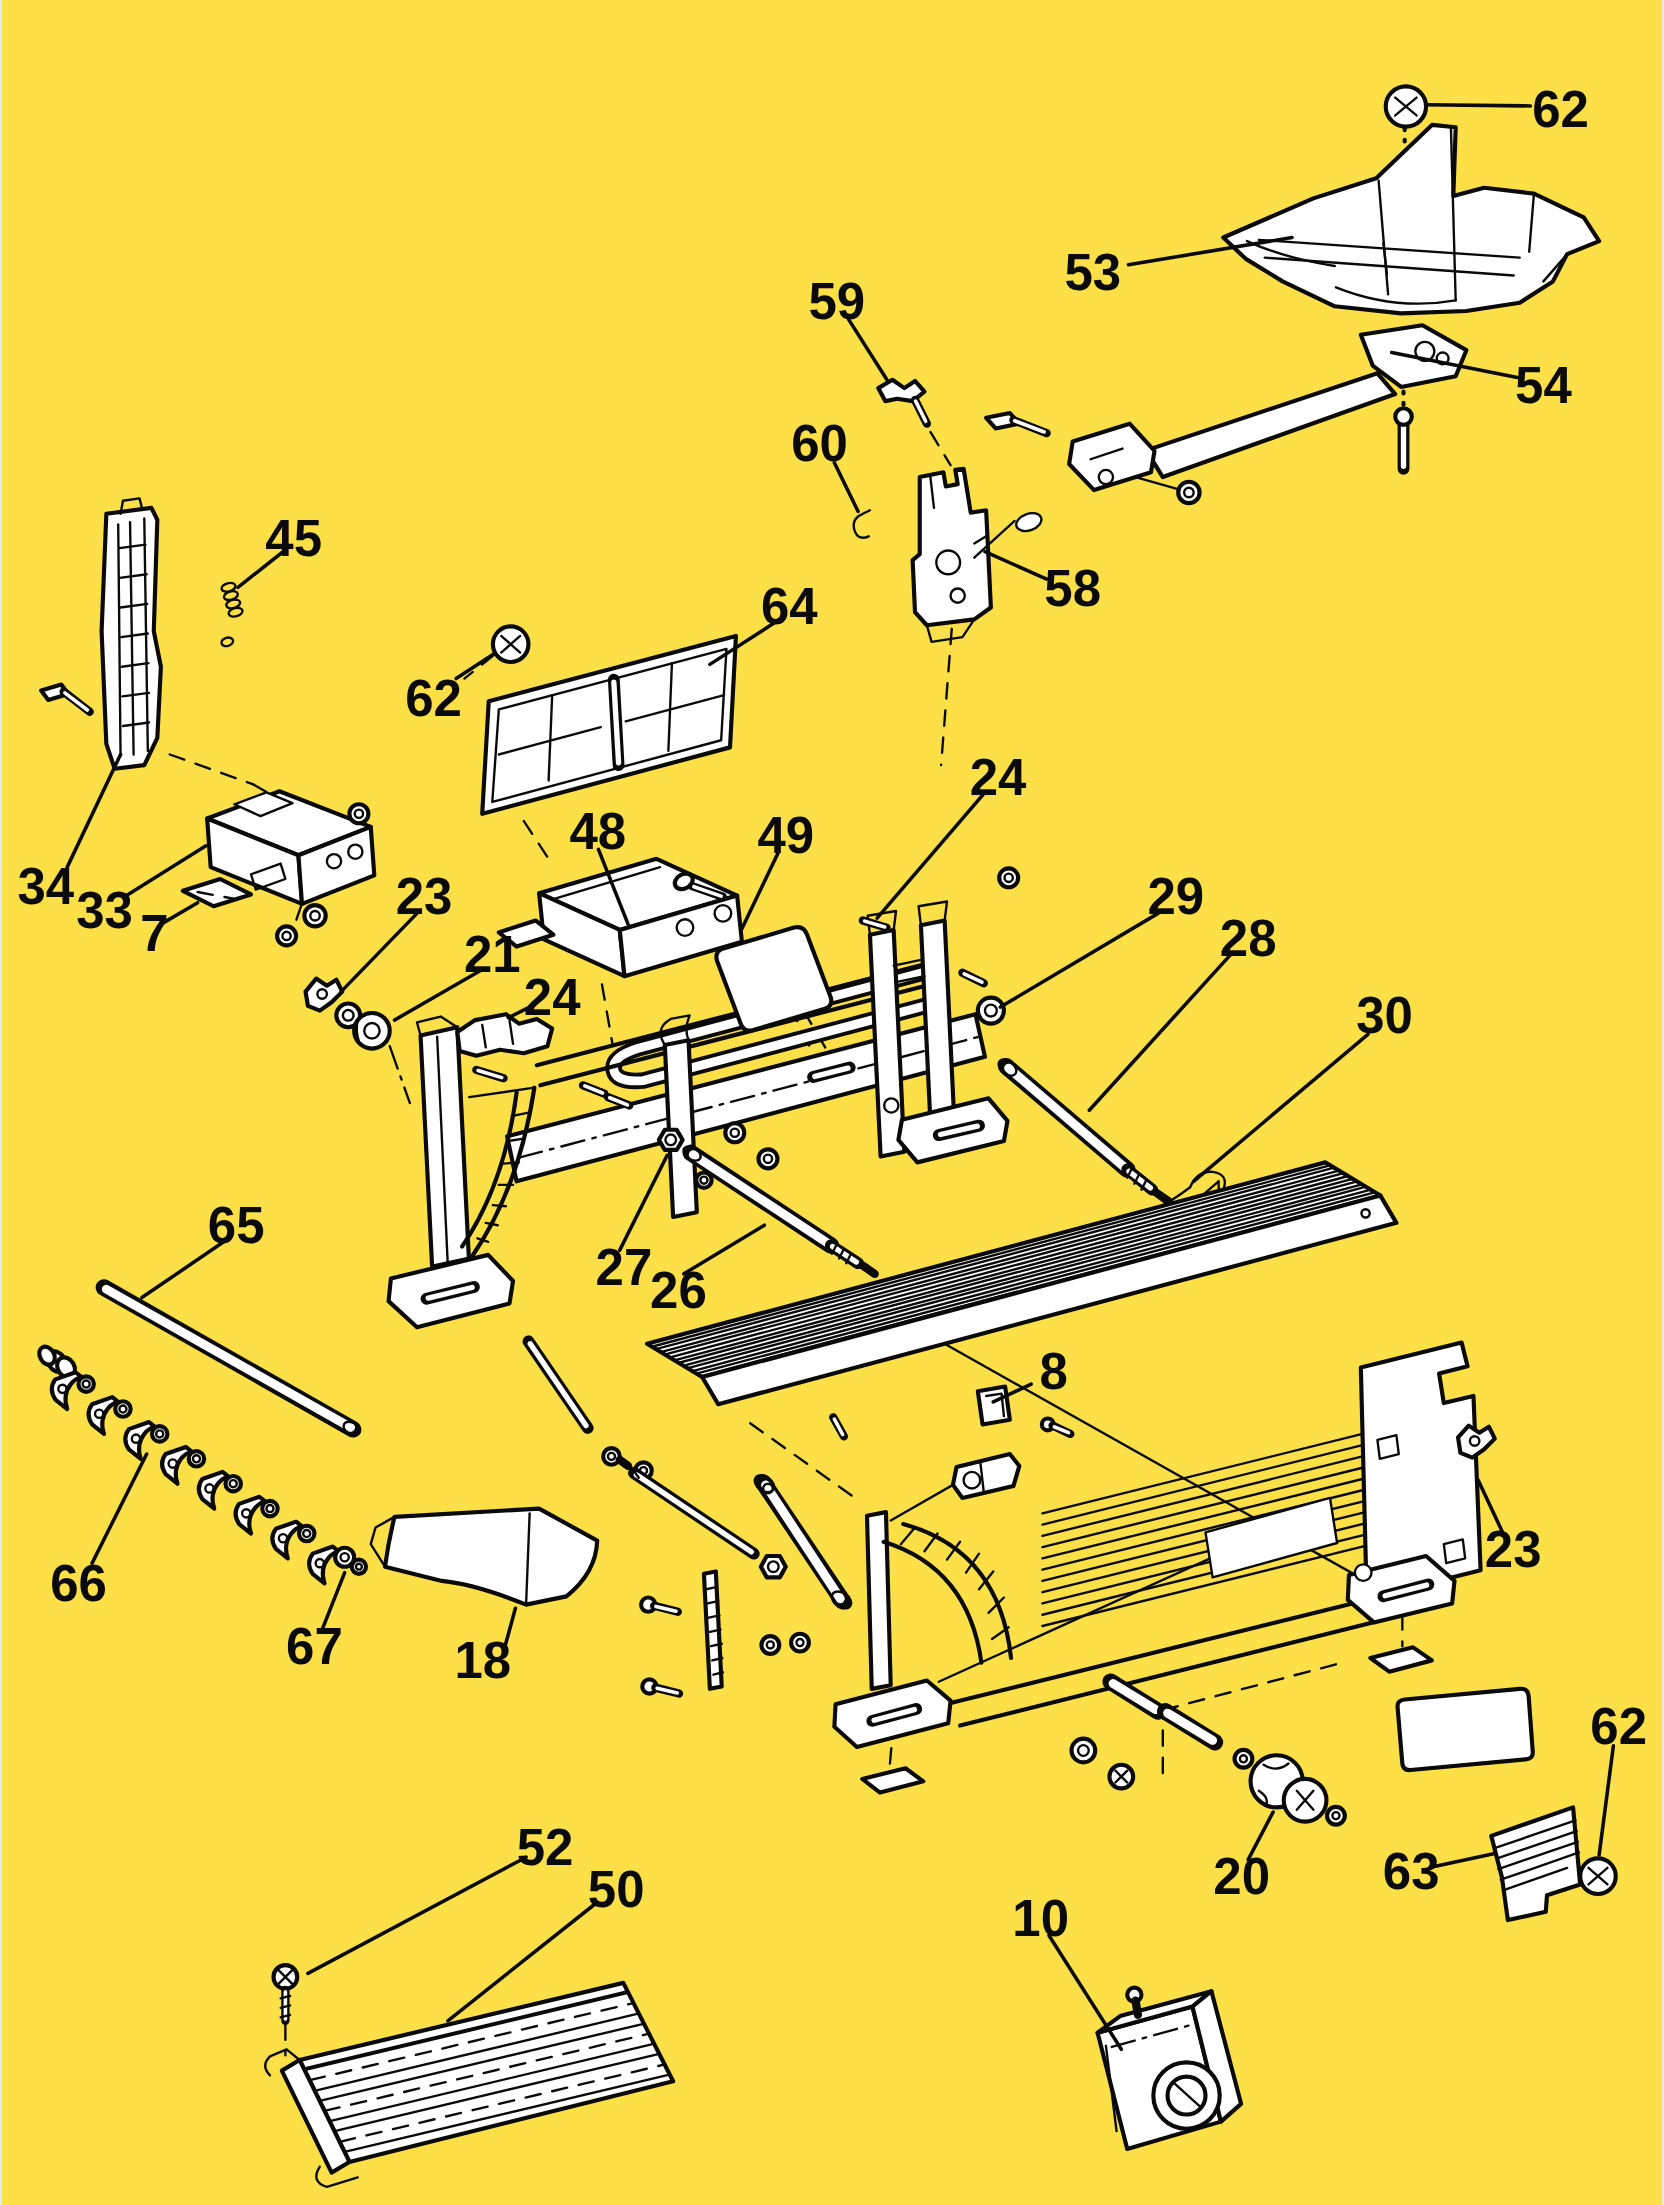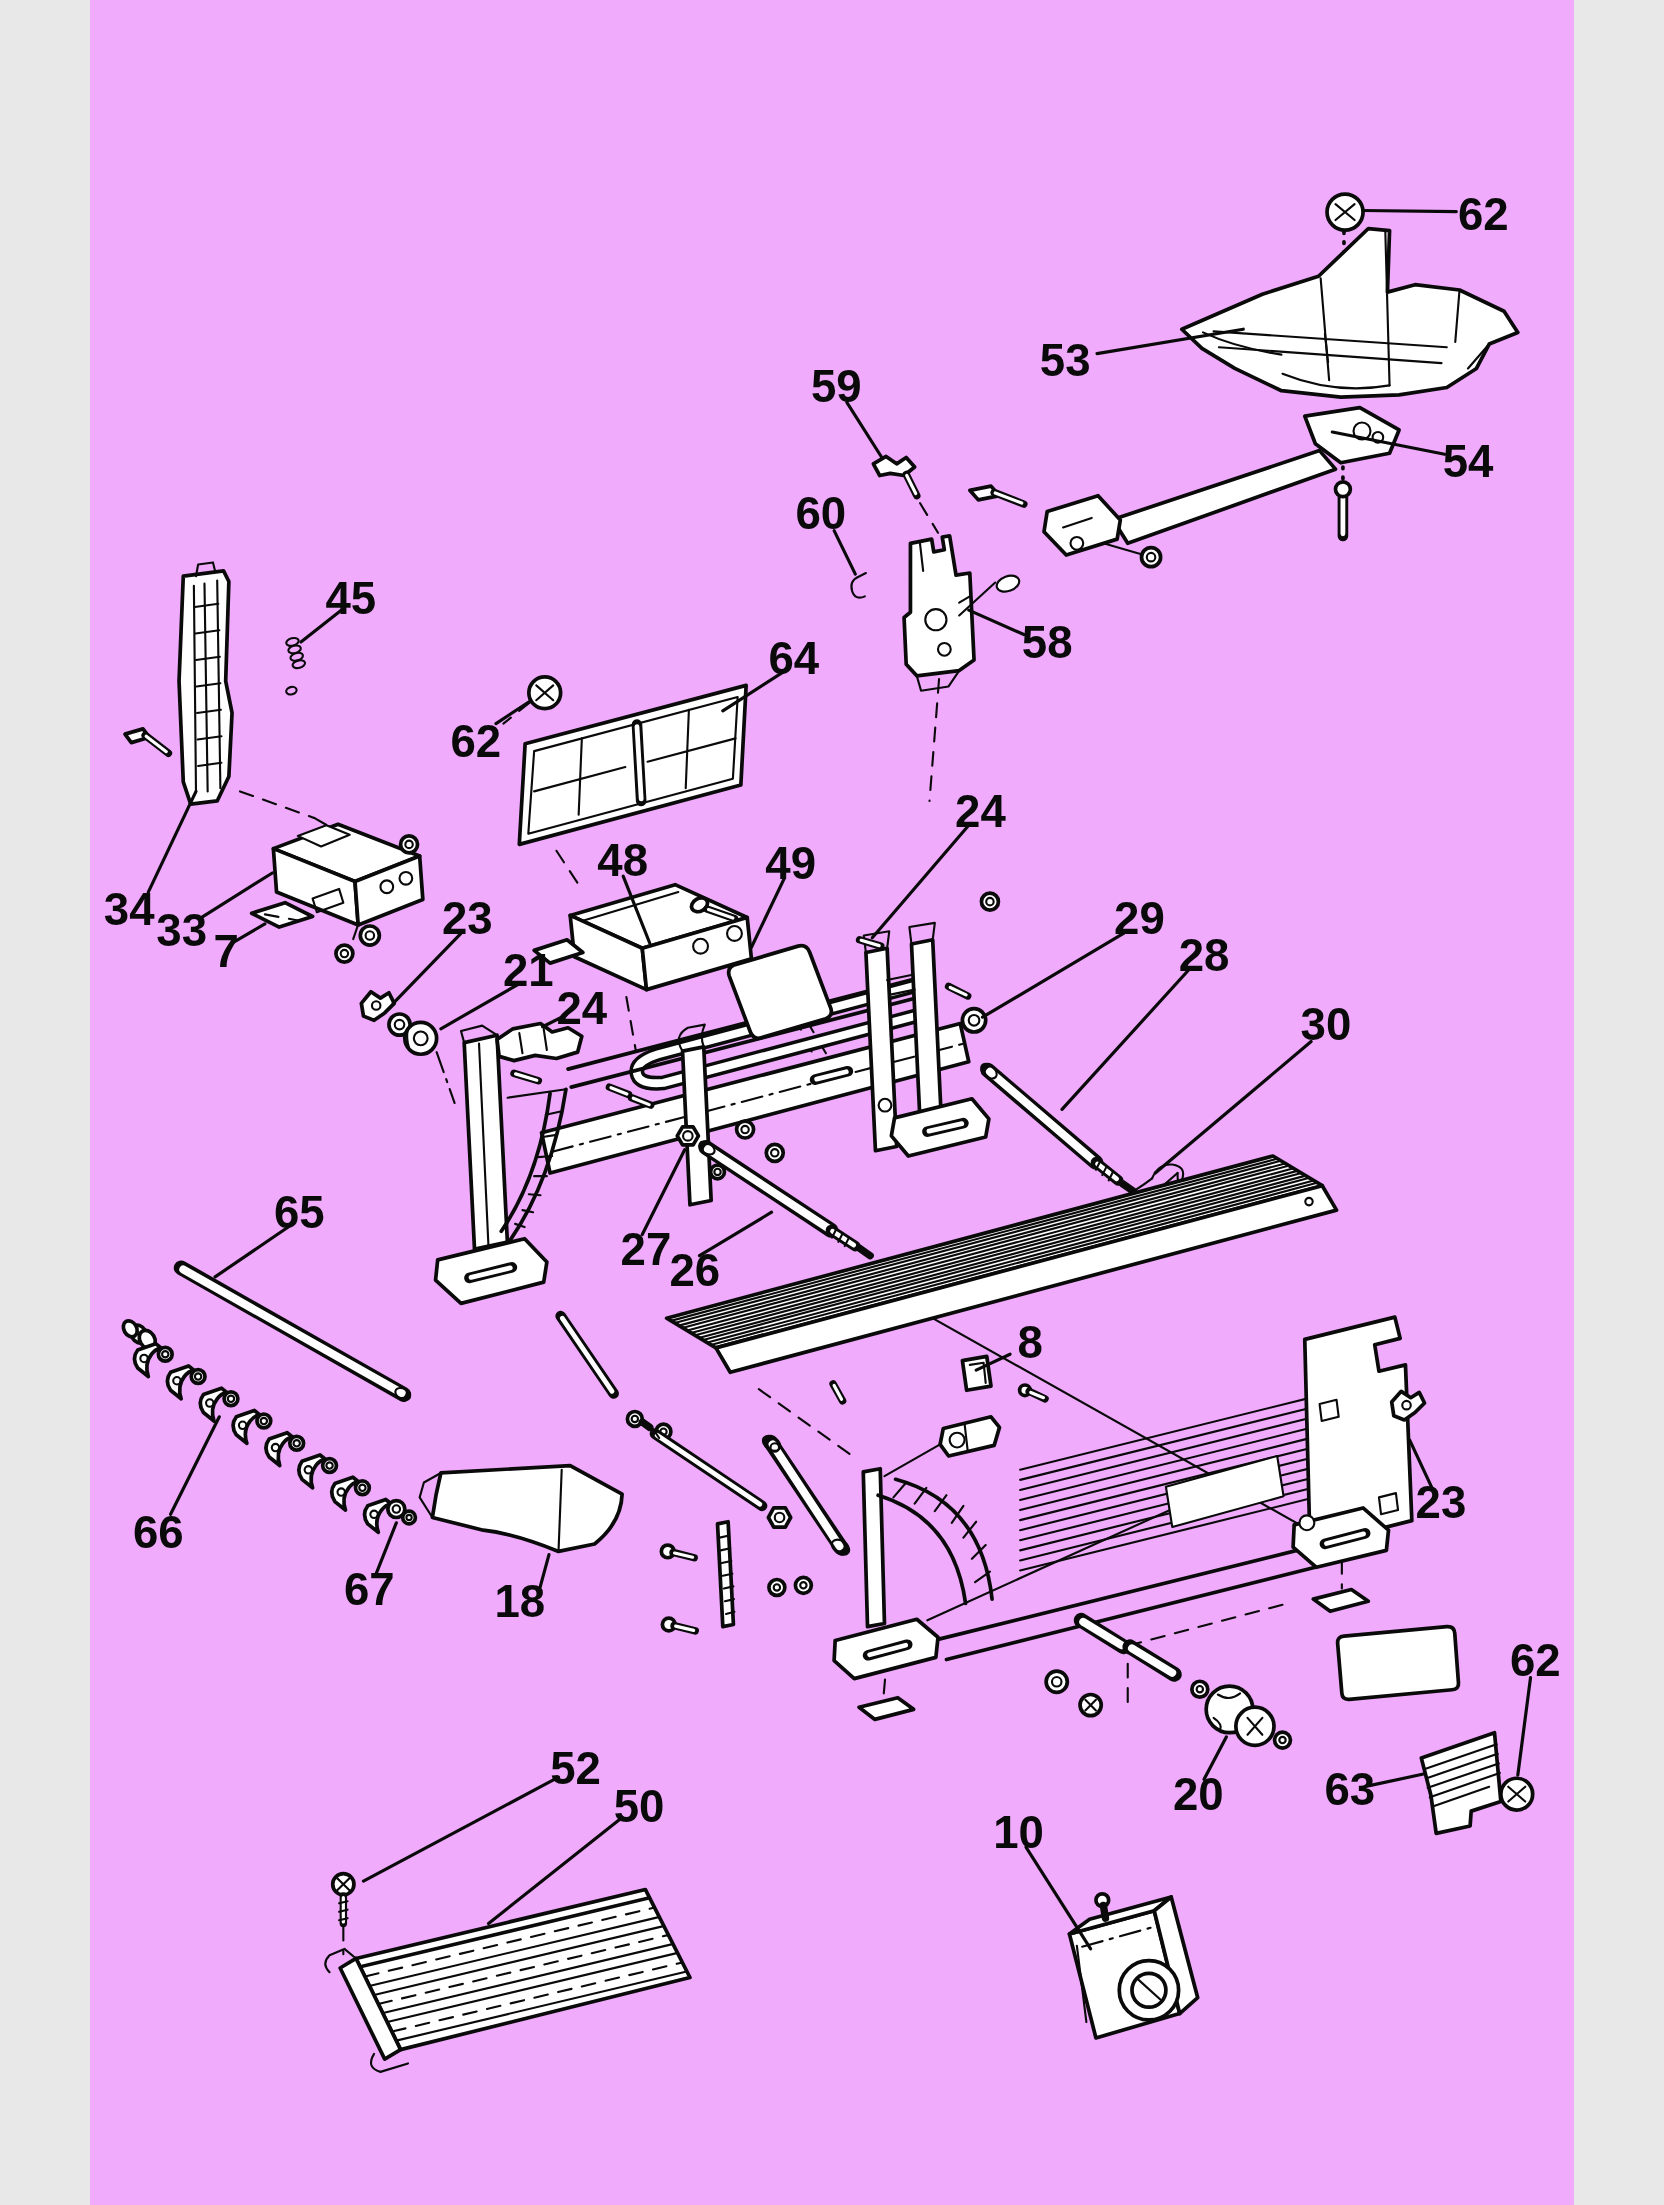--- a/index.html
+++ b/index.html
@@ -1,16 +1,16 @@
 <!DOCTYPE html>
 <html style="font-size:9.5px"><head>
 <meta charset="utf-8">
 <style>
   html,body{margin:0;padding:0;background:#e8e8e8;}
-  .stage{width:1484px;height:2205px;background:#f0abfc;position:relative;margin:0 auto;}
+  .stage{width:1660px;height:2205px;background:#fde047;position:relative;margin:0 auto;}
   svg{display:block;width:100%;height:100%;}
   
   path,line,circle,ellipse,polyline,polygon,rect{
     stroke:#0a0a0a;fill:none;stroke-width:7;stroke-linecap:round;stroke-linejoin:round;
   }
   .part{fill:#ffffff;}
   .thin{stroke-width:4;}
   .leader{stroke-width:6;}
   .tube{stroke-width:28;}
   .tubeS{stroke-width:20;}

